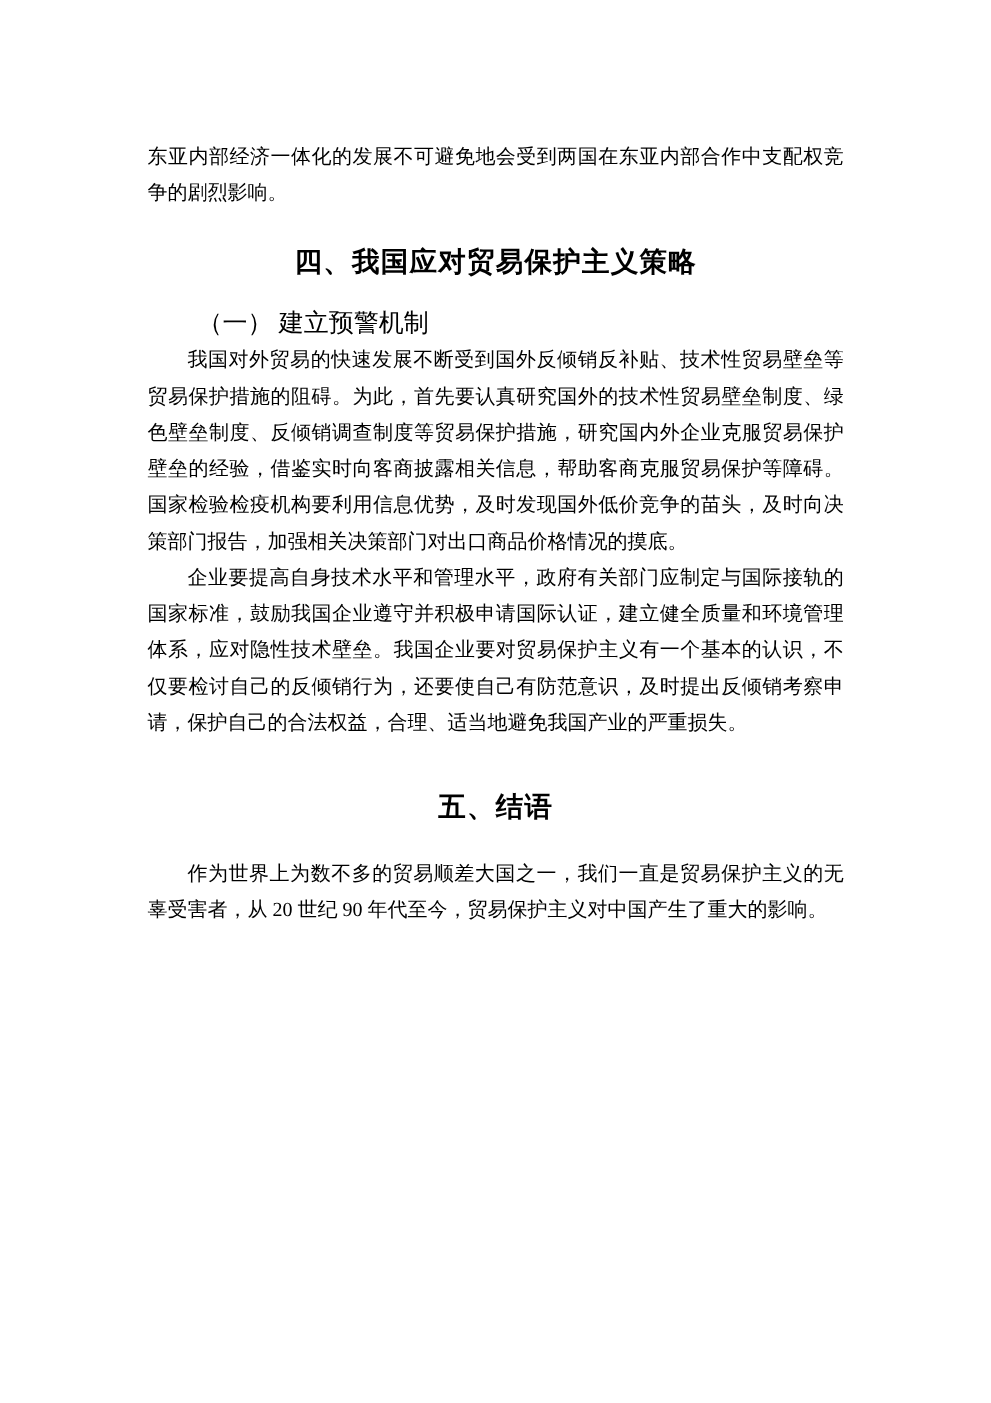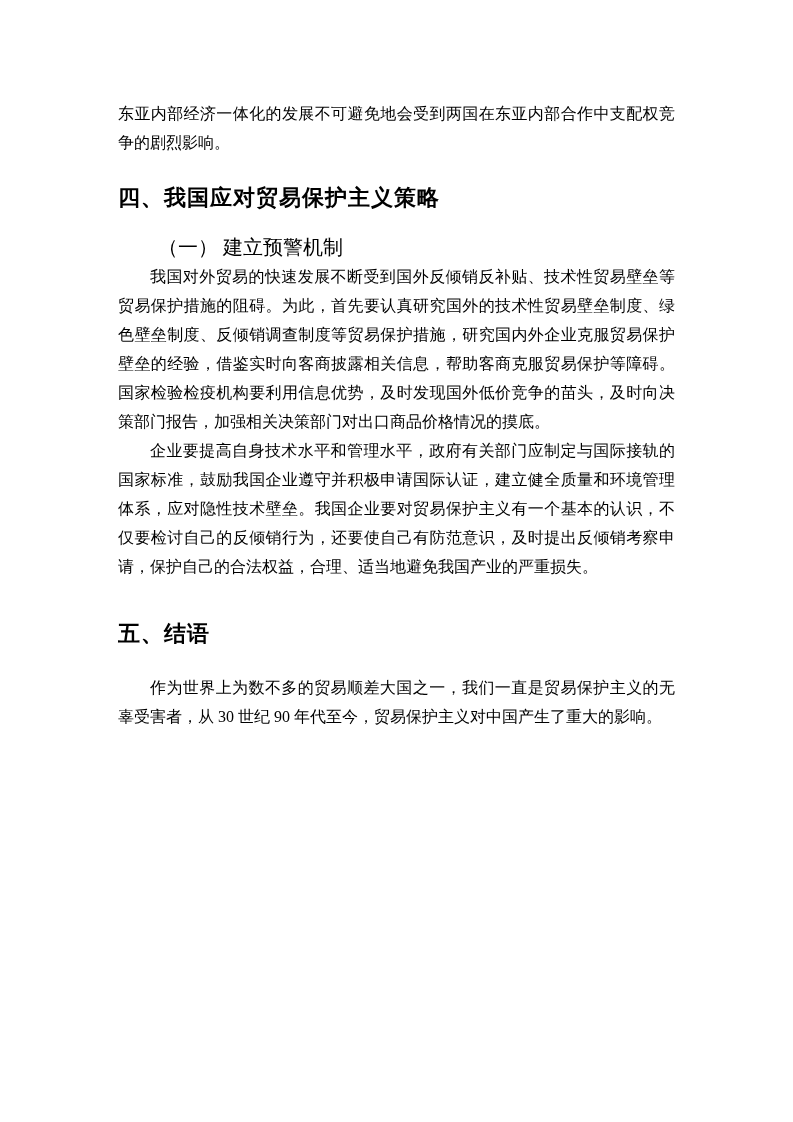--- a/index.html
+++ b/index.html
@@ -4,21 +4,21 @@
 <style>
   html, body {
     margin: 0;
     padding: 0;
     background: #ffffff;
   }
   .doc-page {
     position: relative;
     width: 793px;
     height: 994px;
-    margin: 4px auto;
+    margin: 16px auto;
     background: #ffffff;
     color: #000000;
     box-sizing: border-box;
     padding: 95px 118px 40px 118px;
     overflow: hidden;
     font-family: "Liberation Serif", "DejaVu Serif", serif;
   }
   p.body-text {
     margin: 0;
     font-size: 16px;
@@ -28,20 +28,21 @@
     word-break: break-all;
   }
   p.first-indent {
     text-indent: 2em;
   }
   h1.chapter-title {
     font-family: "Liberation Sans", "DejaVu Sans", sans-serif;
     font-weight: bold;
     font-size: 22px;
     line-height: 34px;
+    text-align: center;
     letter-spacing: 1px;
   }
   h1.chapter-title.ch4 {
     margin: 24px 0 18px 0;
   }
   h1.chapter-title.ch5 {
     margin: 36px 0 22px 0;
   }
   h2.sub-heading {
     margin: 14px 0 0 0;
@@ -62,15 +63,15 @@
   <h1 class="chapter-title ch4">四、我国应对贸易保护主义策略</h1>
 
   <h2 class="sub-heading">（一） 建立预警机制</h2>
   <p class="body-text first-indent">我国对外贸易的快速发展不断受到国外反倾销反补贴、技术性贸易壁垒等贸易保护措施的阻碍。为此，首先要认真研究国外的技术性贸易壁垒制度、绿色壁垒制度、反倾销调查制度等贸易保护措施，研究国内外企业克服贸易保护壁垒的经验，借鉴实时向客商披露相关信息，帮助客商克服贸易保护等障碍。国家检验检疫机构要利用信息优势，及时发现国外低价竞争的苗头，及时向决策部门报告，加强相关决策部门对出口商品价格情况的摸底。</p>
 
 
   <p class="body-text first-indent">企业要提高自身技术水平和管理水平，政府有关部门应制定与国际接轨的国家标准，鼓励我国企业遵守并积极申请国际认证，建立健全质量和环境管理体系，应对隐性技术壁垒。我国企业要对贸易保护主义有一个基本的认识，不仅要检讨自己的反倾销行为，还要使自己有防范意识，及时提出反倾销考察申请，保护自己的合法权益，合理、适当地避免我国产业的严重损失。</p>
 
   <h1 class="chapter-title ch5">五、结语</h1>
 
-  <p class="body-text first-indent">作为世界上为数不多的贸易顺差大国之一，我们一直是贸易保护主义的无辜受害者，从 30 世纪 90 年代至今，贸易保护主义对中国产生了重大的影响。</p>
+  <p class="body-text first-indent">作为世界上为数不多的贸易顺差大国之一，我们一直是贸易保护主义的无辜受害者，从 20 世纪 90 年代至今，贸易保护主义对中国产生了重大的影响。</p>
 
 </div>
 
 </body></html>

